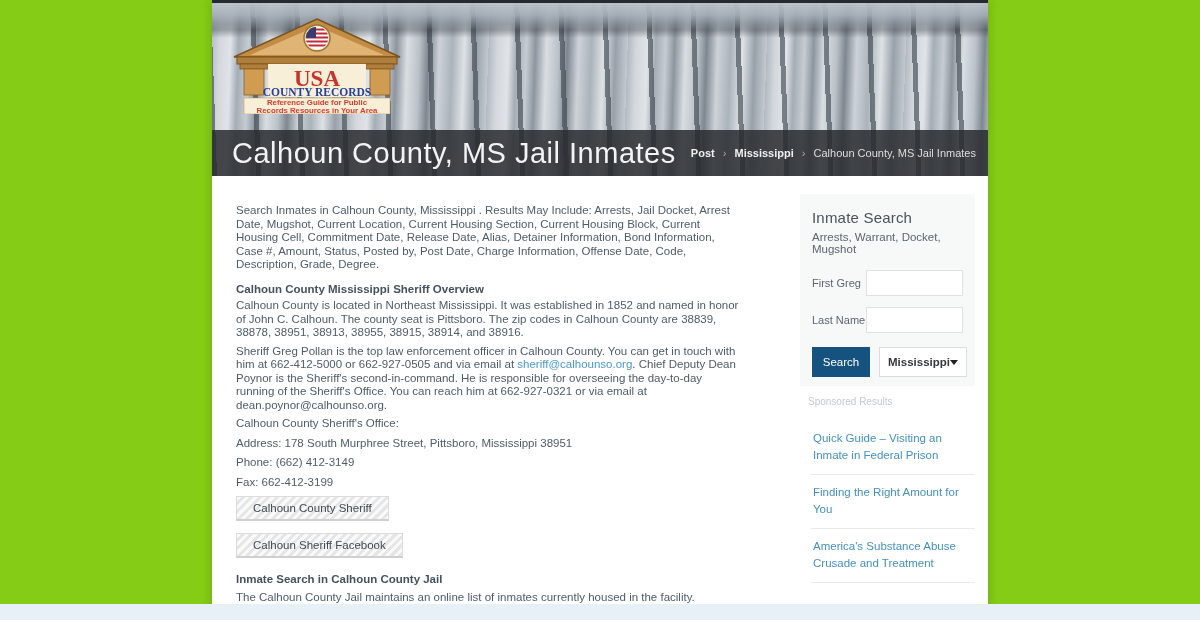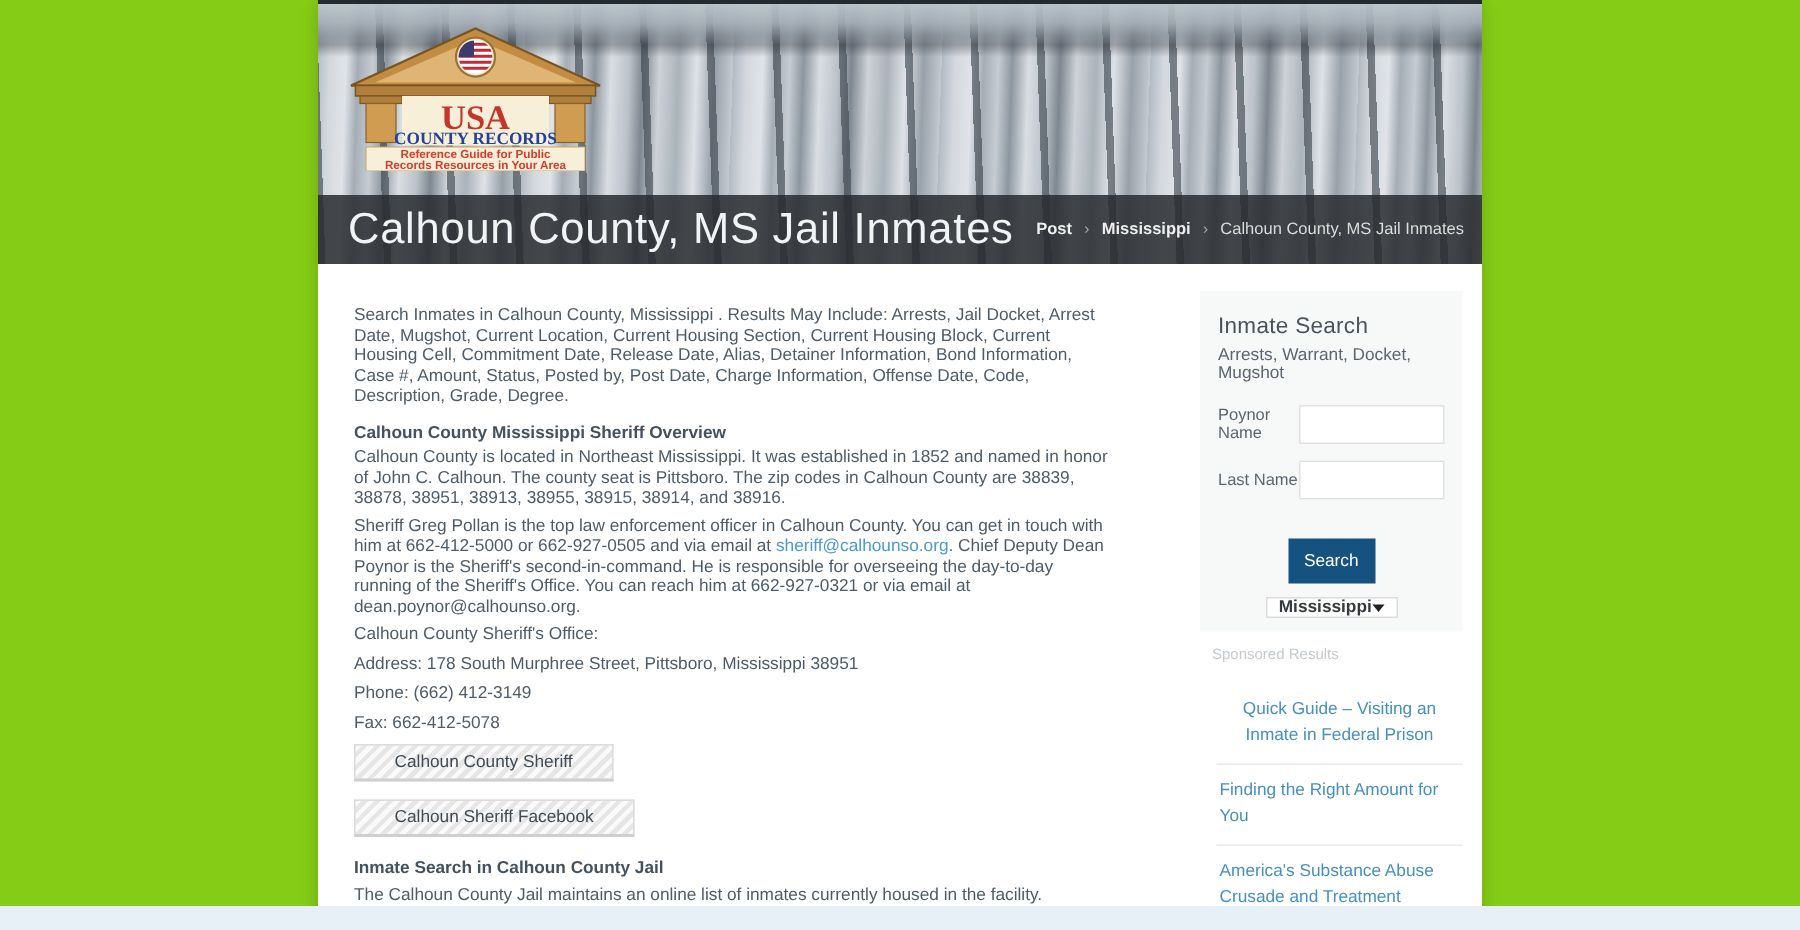--- a/index.html
+++ b/index.html
@@ -50,62 +50,62 @@
   .main { width: 505px; margin-right: 59px; color: #4e5c68; font-size: 11.5px; line-height: 13.5px; }
   .main p { margin: 0 0 7px 0; }
   .bold { font-weight: bold; color: #45525e; }
   .mb11 { margin-bottom: 11px !important; }
   .mb3  { margin-bottom: 3px !important; }
   .mb5  { margin-bottom: 5px !important; }
   .mb6  { margin-bottom: 6px !important; }
   .mb4  { margin-bottom: 4px !important; }
   .tlink { color: #4a9ad0; text-decoration: none; cursor: pointer; }
   .gbtn {
-    display: inline-block; margin: 0; padding: 5px 26px;
+    display: inline-block; margin: 0; padding: 5px 16px;
     font-family: "Liberation Sans", sans-serif; font-size: 11.5px; color: #3f4a54;
     background-color: #ededed;
     background-image: repeating-linear-gradient(135deg, rgba(255,255,255,0.7) 0 3px, rgba(0,0,0,0.03) 3px 6px);
     border: 1px solid #dcdcdc; border-bottom: 2px solid #cfcfcf;
     cursor: pointer;
   }
   .btnwrap1 { margin: 7px 0 12px 0; }
   .btnwrap2 { margin: 0 0 15px 0; }
   .btnwrap3 { margin: 7px 0 14px 0; }
   
   .sidebar { width: 175px; margin-top: -10px; }
   .widget { background: #f7f8f8; padding: 15px 12px 9px 12px; }
   .widget h2 { margin: 0 0 5px 0; font-size: 15px; font-weight: 400; color: #49535c; letter-spacing: 0.2px; }
   .widget .sub { font-size: 11.5px; color: #5a6670; margin-bottom: 15px; }
   .frow { display: flex; align-items: center; margin-bottom: 11px; }
   .frow label { width: 54px; flex: none; font-size: 11px; color: #5a6670; }
   .frow input {
     flex: 1; min-width: 0; height: 26px; border: 1px solid #e1e1e1;
     background: #fff; outline: none; padding: 0 6px; font-size: 12px; color: #333;
   }
-  .srow { display: flex; align-items: center; gap: 9px; margin-top: 26px; flex-direction: column; }
+  .srow { display: flex; align-items: center; gap: 9px; margin-top: 14px; }
   .searchbtn {
     flex: none; width: 58px; height: 30px; border: none; cursor: pointer;
     background: #16527f; color: #ffffff; font-size: 11.5px;
     font-family: "Liberation Sans", sans-serif;
   }
   .stateselect {
     flex: 1; height: 30px; background: #fff; border: 1px solid #dcdcdc;
     display: flex; align-items: center; justify-content: space-between;
     padding: 0 8px; font-size: 11.5px; font-weight: bold; color: #343a40; cursor: pointer;
   }
   .caret {
     width: 0; height: 0; border-left: 4px solid transparent;
     border-right: 4px solid transparent; border-top: 5px solid #222;
   }
   .sponsored { margin: 10px 0 14px 8px; font-size: 10px; color: #c4cace; }
   .resources { margin-left: 11px; }
   .resources h2 { margin: 0 0 4px 0; font-size: 20px; font-weight: 400; color: #57616b; letter-spacing: 0.2px; }
   .resources ul { list-style: none; margin: 0; padding: 0; }
   .resources li { border-bottom: 1px solid #e9eaeb; padding: 9px 2px 10px 2px; }
-  .resources li:first-child { border-top: none; text-align: center; }
+  .resources li:first-child { border-top: none; }
   .resources a { color: #4590c1; text-decoration: none; font-size: 11.5px; line-height: 17px; cursor: pointer; display: block; }
 </style>
 </head>
 <body>
 
 <div class="page">
   <div class="content">
 
     <header class="hero">
       <div class="shelf-photo"></div>
@@ -162,41 +162,41 @@
     <div class="body-row">
 
       <main class="main">
         <p class="mb11">Search Inmates in Calhoun County, Mississippi . Results May Include: Arrests, Jail Docket, Arrest Date, Mugshot, Current Location, Current Housing Section, Current Housing Block, Current Housing Cell, Commitment Date, Release Date, Alias, Detainer Information, Bond Information, Case #, Amount, Status, Posted by, Post Date, Charge Information, Offense Date, Code, Description, Grade, Degree.</p>
         <p class="bold mb3">Calhoun County Mississippi Sheriff Overview</p>
         <p class="mb5">Calhoun County is located in Northeast Mississippi. It was established in 1852 and named in honor of John C. Calhoun. The county seat is Pittsboro. The zip codes in Calhoun County are 38839, 38878, 38951, 38913, 38955, 38915, 38914, and 38916.</p>
         <p class="mb5"><span>Sheriff Greg Pollan is the top law enforcement officer in Calhoun County. You can get in touch with him at 662-412-5000 or 662-927-0505 and via email at </span><a class="tlink">sheriff@calhounso.org</a><span>. Chief Deputy Dean Poynor is the Sheriff's second-in-command. He is responsible for overseeing the day-to-day running of the Sheriff's Office. You can reach him at 662-927-0321 or via email at dean.poynor@calhounso.org.</span></p>
         <p class="mb6">Calhoun County Sheriff's Office:</p>
         <p class="mb6">Address: 178 South Murphree Street, Pittsboro, Mississippi 38951</p>
         <p class="mb6">Phone: (662) 412-3149</p>
-        <p class="mb4">Fax: 662-412-5078</p>
+        <p class="mb4">Fax: 662-412-3199</p>
         <div class="btnwrap1">
           <button class="gbtn">Calhoun County Sheriff</button>
         </div>
         <div class="btnwrap2">
           <button class="gbtn">Calhoun Sheriff Facebook</button>
         </div>
         <p class="bold mb4">Inmate Search in Calhoun County Jail</p>
         <p class="mb5">The Calhoun County Jail maintains an online list of inmates currently housed in the facility.</p>
         <div class="btnwrap3">
           <button class="gbtn">Calhoun Inmate Roster</button>
         </div>
 
       </main>
 
       <aside class="sidebar">
         <div class="widget">
           <h2>Inmate Search</h2>
           <div class="sub">Arrests, Warrant, Docket, Mugshot</div>
           <div class="frow">
-            <label>Poynor Name</label>
+            <label>First Greg</label>
             <input type="text" style="">
           </div>
           <div class="frow">
             <label>Last Name</label>
             <input type="text" style="">
           </div>
           <div class="srow">
             <button class="searchbtn">Search</button>
             <div class="stateselect">
               <span>Mississippi</span>

